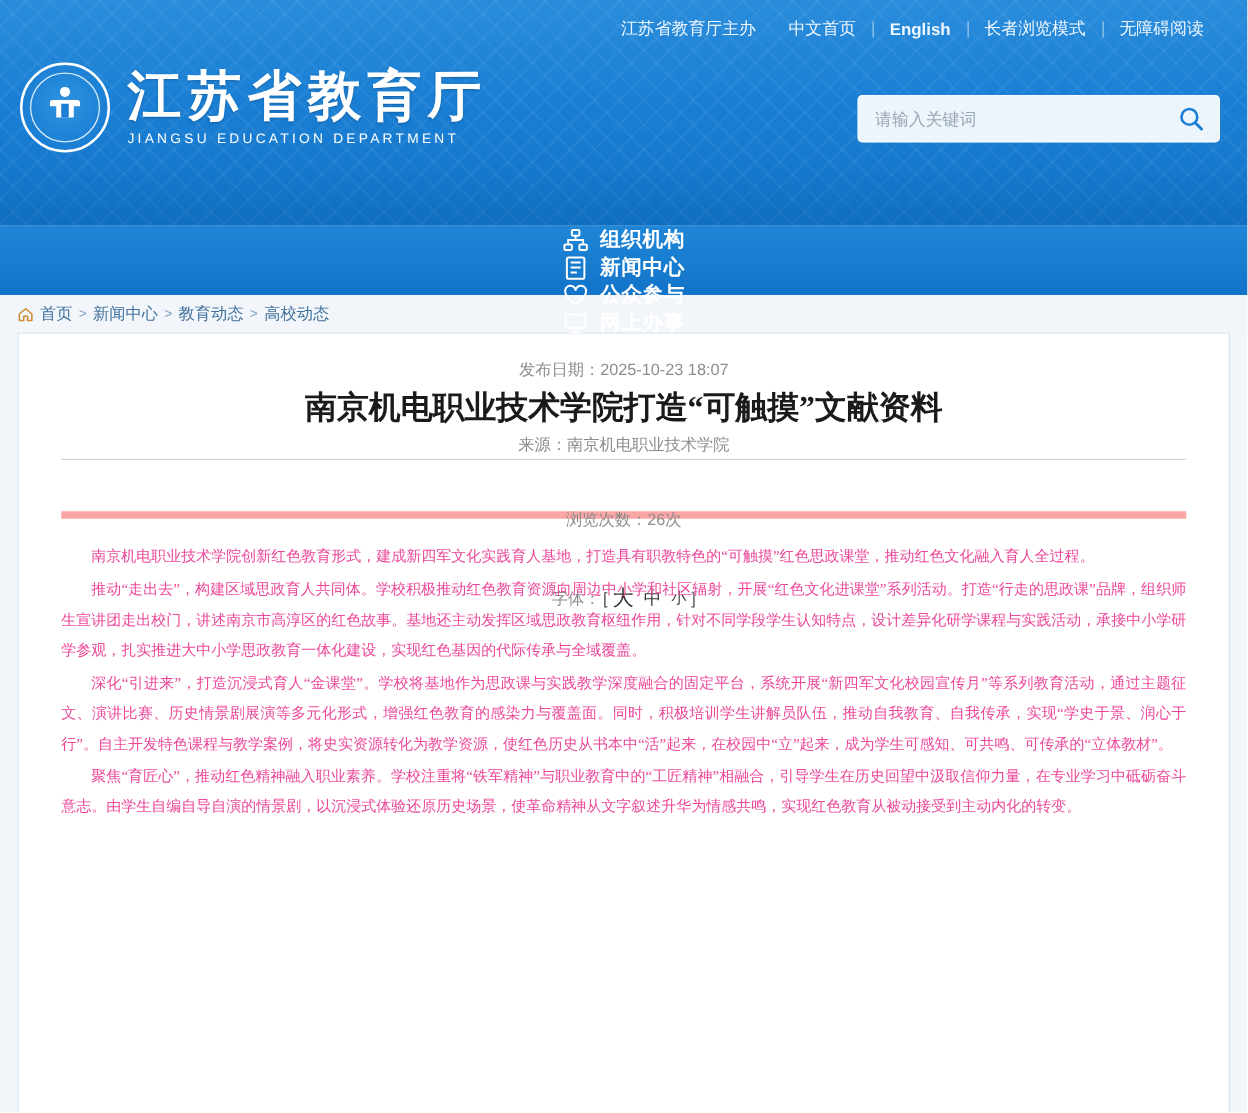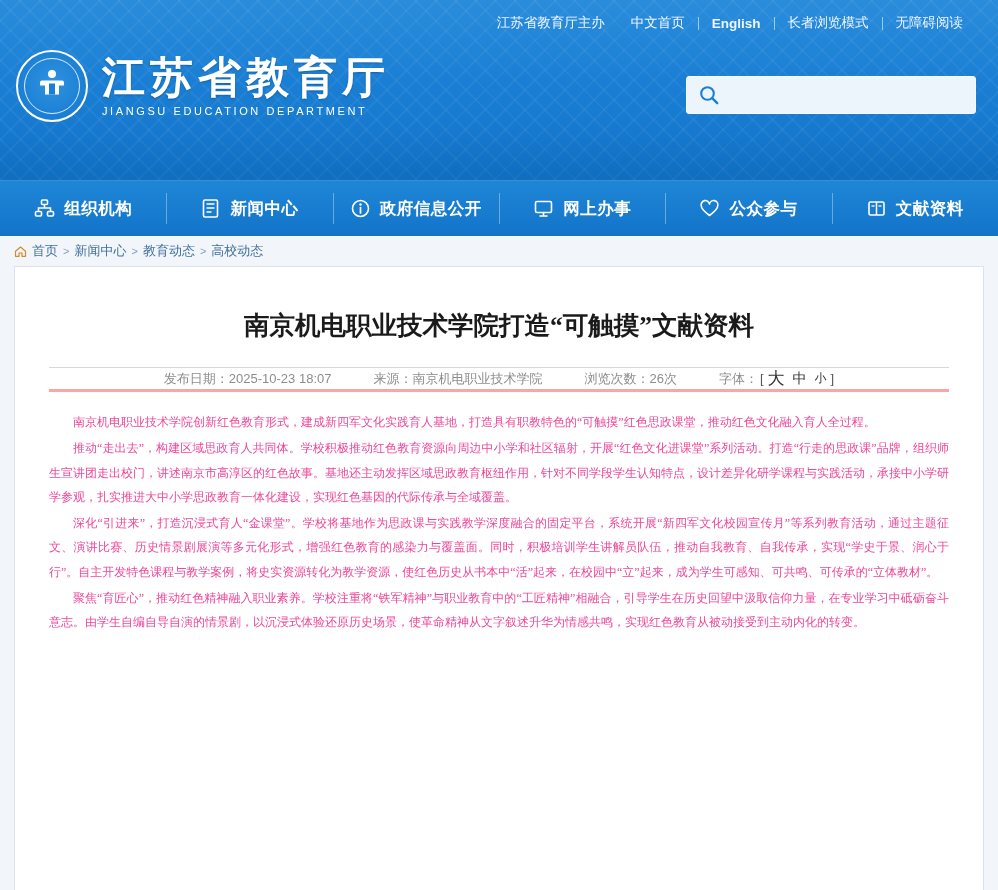--- a/index.html
+++ b/index.html
@@ -133,20 +133,21 @@
     cursor: pointer;
   }
 
   
   .navbar {
     height: 56px;
     background: linear-gradient(180deg, #1f86d7 0%, #1274c9 100%);
     display: flex;
     align-items: stretch;
     border-top: 1px solid rgba(255,255,255,0.18);
+    flex-direction: column;
   }
   .nav-item {
     flex: 1;
     display: flex;
     align-items: center;
     justify-content: center;
     gap: 9px;
     color: #ffffff;
     font-size: 16.5px;
     font-weight: bold;
@@ -191,28 +192,29 @@
     text-align: center;
     font-family: "Liberation Serif", serif;
     font-size: 25.5px;
     font-weight: bold;
     color: #1a1a1a;
     line-height: 1.5;
     padding: 10px 0 22px 0;
   }
   .meta {
     border-top: 1px solid #d7d7d7;
-    border-bottom: 3px solid #fca5a5;
-    height: 25px;
+    border-bottom: 6px solid #fca5a5;
+    height: 48px;
     display: flex;
     align-items: center;
     justify-content: center;
     gap: 42px;
     font-size: 13px;
     color: #8d8d8d;
+    flex-direction: column;
   }
   .meta .fs-group { display: flex; align-items: center; gap: 0; }
   .meta .fs-label { margin-right: 2px; }
   .meta .bracket { color: #555; }
   .meta .fs { color: #333; padding: 0 4px; cursor: pointer; }
   .meta .fs.big { font-size: 17px; }
   .meta .fs.mid { font-size: 14px; }
   .meta .fs.small { font-size: 12px; }
 
   .body {
@@ -257,20 +259,21 @@
           </svg>
         </div>
       </div>
       <div class="logo-text">
         <div class="cn">江苏省教育厅</div>
         <div class="en">JIANGSU EDUCATION DEPARTMENT</div>
       </div>
     </div>
 
     <div class="searchbox">
+      <input type="text" placeholder="请输入关键词" style="">
       <div class="search-btn">
         <svg width="22" height="22" viewBox="0 0 22 22" aria-hidden="true">
           <circle cx="9.5" cy="9.5" r="6.3" fill="none" stroke="#1a7fd4" stroke-width="2.1"></circle>
           <line x1="14.2" y1="14.2" x2="19.2" y2="19.2" stroke="#1a7fd4" stroke-width="2.4" stroke-linecap="round"></line>
         </svg>
       </div>
     </div>
   </div>
 
   <div class="navbar">
@@ -292,49 +295,39 @@
         <svg width="21" height="21" viewBox="0 0 21 21" aria-hidden="true">
           <rect x="3.5" y="2" width="14" height="17" rx="1.5" fill="none" stroke="#fff" stroke-width="1.6"></rect>
           <line x1="6.5" y1="6" x2="14.5" y2="6" stroke="#fff" stroke-width="1.5"></line>
           <line x1="6.5" y1="10" x2="14.5" y2="10" stroke="#fff" stroke-width="1.5"></line>
           <line x1="6.5" y1="14" x2="11.5" y2="14" stroke="#fff" stroke-width="1.5"></line>
         </svg>
       </span>
       <span>新闻中心</span>
     </div>
 
-    <div class="nav-item">
-      <span class="nav-ico">
-        <svg width="21" height="21" viewBox="0 0 21 21" aria-hidden="true">
-          <circle cx="10.5" cy="10.5" r="8" fill="none" stroke="#fff" stroke-width="1.6"></circle>
-          <circle cx="10.5" cy="6.5" r="1.2" fill="#fff"></circle>
-          <line x1="10.5" y1="9.5" x2="10.5" y2="15" stroke="#fff" stroke-width="1.7" stroke-linecap="round"></line>
-        </svg>
-      </span>
-      <span>政府信息公开</span>
+
+    <div class="nav-item">
+      <span class="nav-ico">
+        <svg width="21" height="21" viewBox="0 0 21 21" aria-hidden="true">
+          <path d="M10.5 17.5 C4 12.8 2.2 10.2 2.2 7.6 A4.1 4.1 0 0 1 10.5 6 A4.1 4.1 0 0 1 18.8 7.6 C18.8 10.2 17 12.8 10.5 17.5 Z" fill="none" stroke="#fff" stroke-width="1.6" stroke-linejoin="round"></path>
+        </svg>
+      </span>
+      <span>公众参与</span>
     </div>
 
     <div class="nav-item">
       <span class="nav-ico">
         <svg width="21" height="21" viewBox="0 0 21 21" aria-hidden="true">
           <rect x="2.5" y="3.5" width="16" height="11" rx="1.5" fill="none" stroke="#fff" stroke-width="1.6"></rect>
           <line x1="7" y1="18" x2="14" y2="18" stroke="#fff" stroke-width="1.6" stroke-linecap="round"></line>
           <line x1="10.5" y1="14.5" x2="10.5" y2="18" stroke="#fff" stroke-width="1.6"></line>
         </svg>
       </span>
       <span>网上办事</span>
-    </div>
-
-    <div class="nav-item">
-      <span class="nav-ico">
-        <svg width="21" height="21" viewBox="0 0 21 21" aria-hidden="true">
-          <path d="M10.5 17.5 C4 12.8 2.2 10.2 2.2 7.6 A4.1 4.1 0 0 1 10.5 6 A4.1 4.1 0 0 1 18.8 7.6 C18.8 10.2 17 12.8 10.5 17.5 Z" fill="none" stroke="#fff" stroke-width="1.6" stroke-linejoin="round"></path>
-        </svg>
-      </span>
-      <span>公众参与</span>
     </div>
 
     <div class="nav-item">
       <span class="nav-ico">
         <svg width="21" height="21" viewBox="0 0 21 21" aria-hidden="true">
           <rect x="3" y="4" width="15" height="13" rx="1.5" fill="none" stroke="#fff" stroke-width="1.6"></rect>
           <line x1="10.5" y1="4" x2="10.5" y2="17" stroke="#fff" stroke-width="1.5"></line>
           <line x1="5.5" y1="8" x2="8.5" y2="8" stroke="#fff" stroke-width="1.3"></line>
           <line x1="12.5" y1="8" x2="15.5" y2="8" stroke="#fff" stroke-width="1.3"></line>
         </svg>

